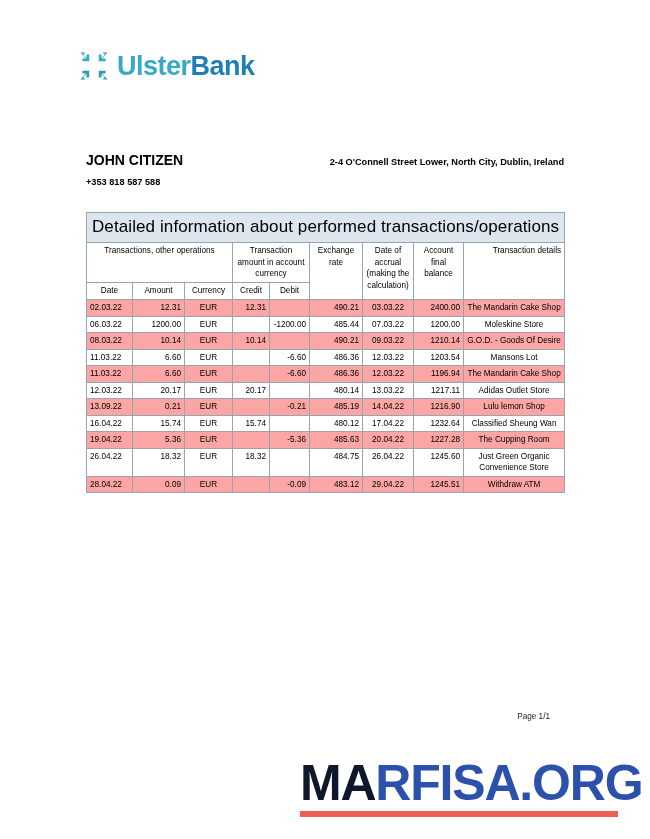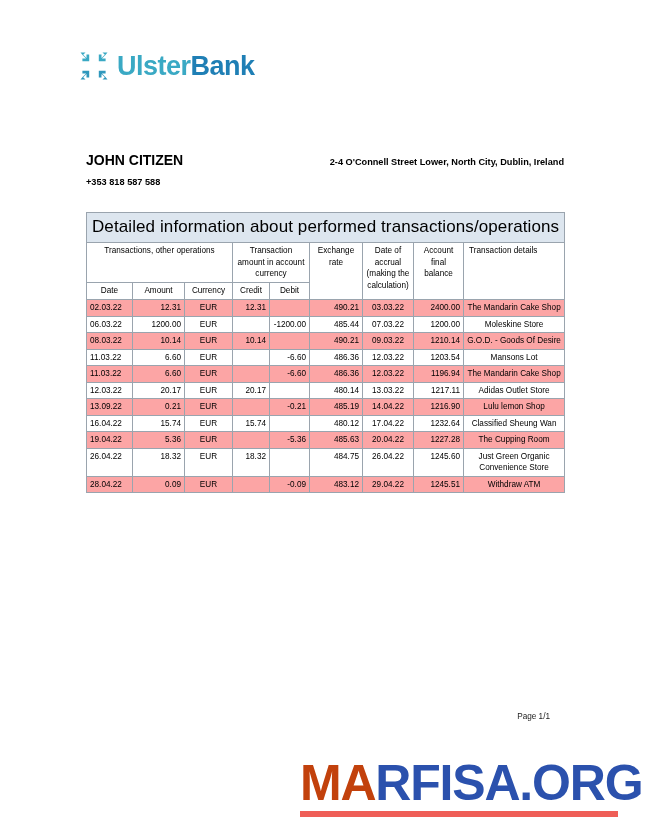--- a/index.html
+++ b/index.html
@@ -143,21 +143,21 @@
     top: 758px;
     width: 318px;
   }
   .wm-text {
     font-size: 50px;
     font-weight: bold;
     letter-spacing: -1.2px;
     line-height: 1;
     white-space: nowrap;
   }
-  .wm-light { color: #c2410c; }
+  .wm-light { color: #0f172a; }
   .wm-bold  { color: #2b51ad; }
   .wm-rule {
     margin-top: 3px;
     height: 6px;
     background: #ef5e57;
     width: 100%;
   }
 </style>
 </head>
 <body>
@@ -207,21 +207,21 @@
     <thead>
       <tr>
         <td class="title-cell" colspan="9">Detailed information about performed transactions/operations</td>
       </tr>
       <tr>
         <td class="hdr-group" colspan="3" rowspan="2">Transactions, other operations</td>
         <td class="hdr-stack" colspan="2" rowspan="2">Transaction amount in account currency</td>
         <td class="hdr-stack" rowspan="3">Exchange rate</td>
         <td class="hdr-stack" rowspan="3">Date of accrual (making the calculation)</td>
         <td class="hdr-stack" rowspan="3">Account final balance</td>
-        <td class="hdr-stack" rowspan="3" style="text-align:left;padding-left:5px;">Transaction details</td>
+        <td class="hdr-stack" rowspan="3" style="text-align:right;padding-left:5px;">Transaction details</td>
       </tr>
       <tr></tr>
       <tr>
         <td class="hdr-sub">Date</td>
         <td class="hdr-sub">Amount</td>
         <td class="hdr-sub">Currency</td>
         <td class="hdr-sub">Credit</td>
         <td class="hdr-sub">Debit</td>
       </tr>
     </thead>

